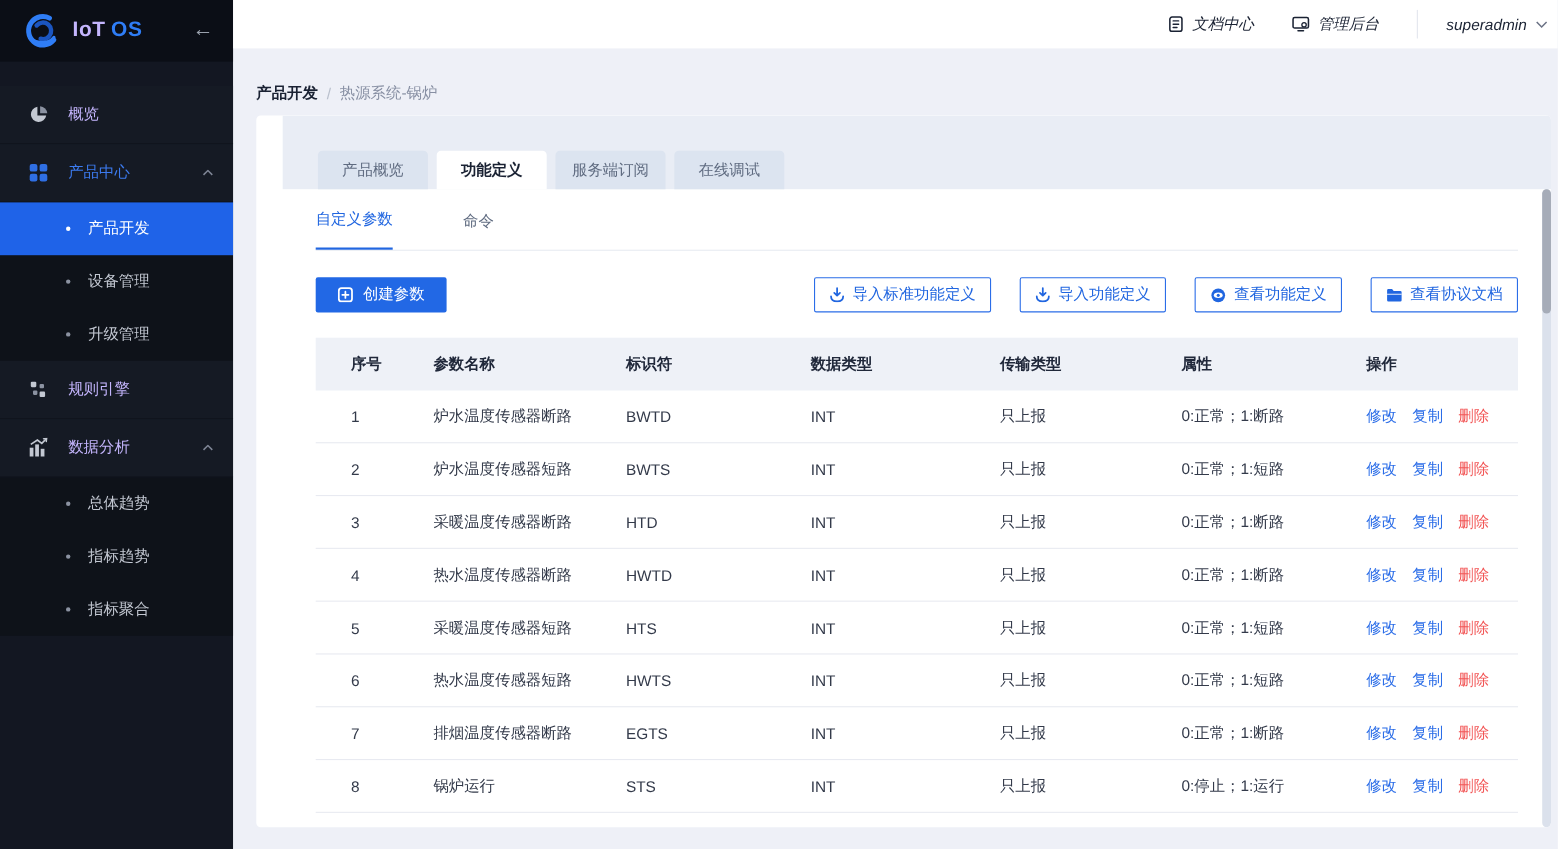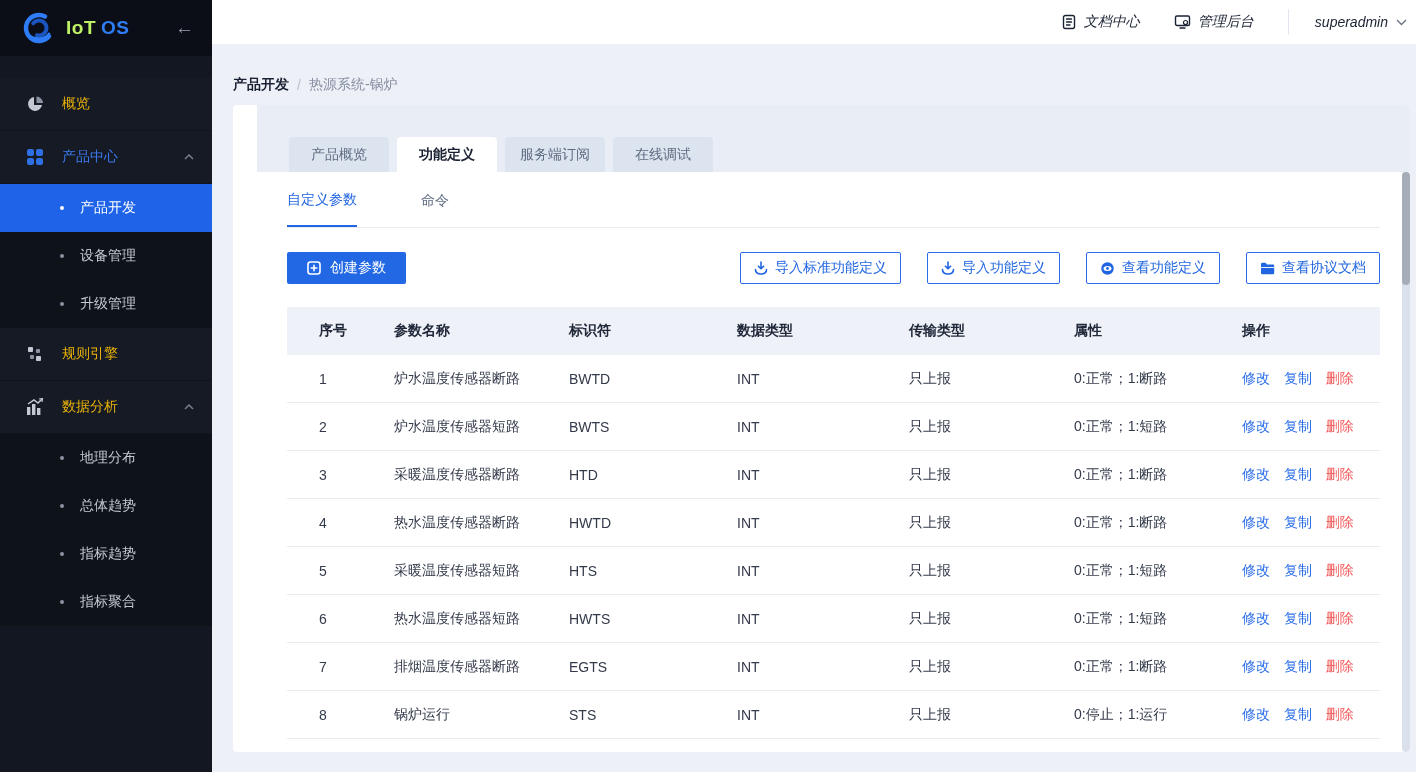--- a/index.html
+++ b/index.html
@@ -6,26 +6,26 @@
   html,body { width:1416px; height:772px; overflow:hidden; }
   body { font-family:"Liberation Sans","DejaVu Sans",sans-serif; font-size:14px; color:#1a2233; background:#eef0f7; }
 
   .app { display:flex; width:1416px; height:772px; }
 
   
   .sidebar { width:212px; height:772px; background:#131722; flex:0 0 212px; display:flex; flex-direction:column; }
   .logo-bar { height:56px; background:#0b0e16; display:flex; align-items:center; padding:0 18px 0 20px; }
   .logo-swirl { width:38px; height:38px; flex:0 0 38px; }
   .logo-text { margin-left:8px; font-size:19px; font-weight:bold; letter-spacing:.5px; }
-  .logo-text .t1 { color:#bef264; }
+  .logo-text .t1 { color:#c4b5fd; }
   .logo-text .t2 { color:#2f7df6; margin-left:5px; }
   .collapse-arrow { margin-left:auto; color:#9aa1ad; font-size:19px; cursor:pointer; }
 
   .menu { flex:1; padding-top:22px; }
-  .m-item { height:53px; display:flex; align-items:center; padding:0 18px 0 26px; color:#eab308; cursor:pointer; background:#151a24; border-bottom:1px solid #10141d; }
+  .m-item { height:53px; display:flex; align-items:center; padding:0 18px 0 26px; color:#c4b5fd; cursor:pointer; background:#151a24; border-bottom:1px solid #10141d; }
   .m-item .m-ico { width:18px; height:18px; margin-right:18px; flex:0 0 18px; }
   .m-item.blue { color:#3c7bf0; }
   .m-chevron { margin-left:auto; color:#7d8494; }
   .sub-group { background:#0e1219; }
   .s-item { height:48px; display:flex; align-items:center; padding-left:60px; color:#c3c8d2; cursor:pointer; }
   .s-item .dot { width:4px; height:4px; border-radius:50%; background:#8b92a1; margin-right:16px; }
   .s-item.active { background:#1f63e8; color:#ffffff; }
   .s-item.active .dot { background:#ffffff; }
 
   
@@ -153,24 +153,20 @@
             <path d="M2 6 L8 2 L12 5 L16 1" stroke="#c3c8d2" fill="none" stroke-width="1.5"></path>
             <path d="M13 1 L16.5 0.5 L16 4" stroke="#c3c8d2" fill="none" stroke-width="1.2"></path>
           </svg>
         <span>数据分析</span>
         <svg class="m-chevron" width="10" height="6" viewBox="0 0 10 6">
             <path d="M1 5 L5 1 L9 5" stroke="#7d8494" fill="none" stroke-width="1.4"></path>
           </svg>
       </div>
 
       <div class="sub-group">
-        <div class="s-item">
-          <span class="dot"></span>
-          <span>地理分布</span>
-        </div>
         <div class="s-item">
           <span class="dot"></span>
           <span>总体趋势</span>
         </div>
         <div class="s-item">
           <span class="dot"></span>
           <span>指标趋势</span>
         </div>
         <div class="s-item">
           <span class="dot"></span>

